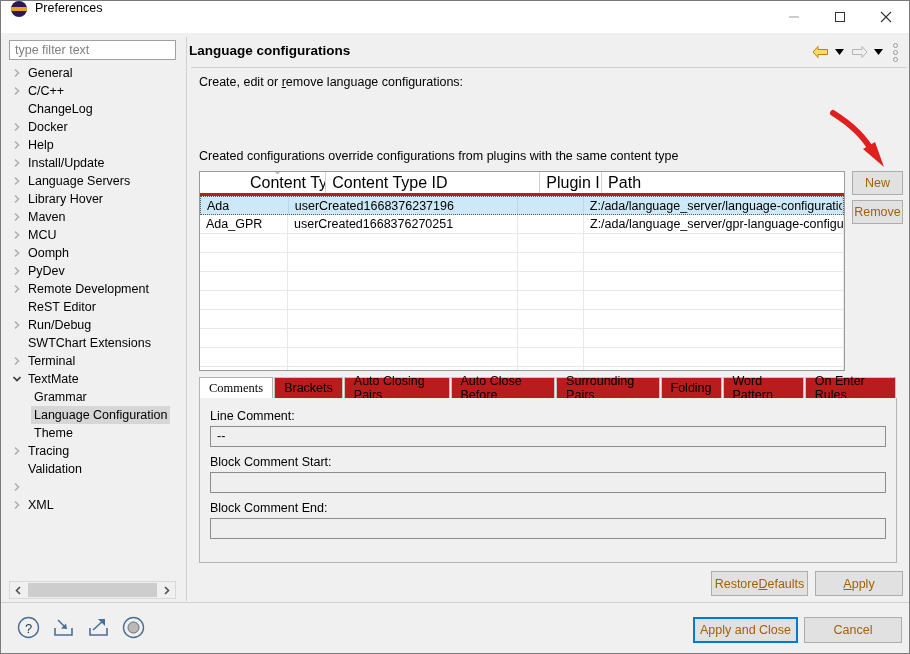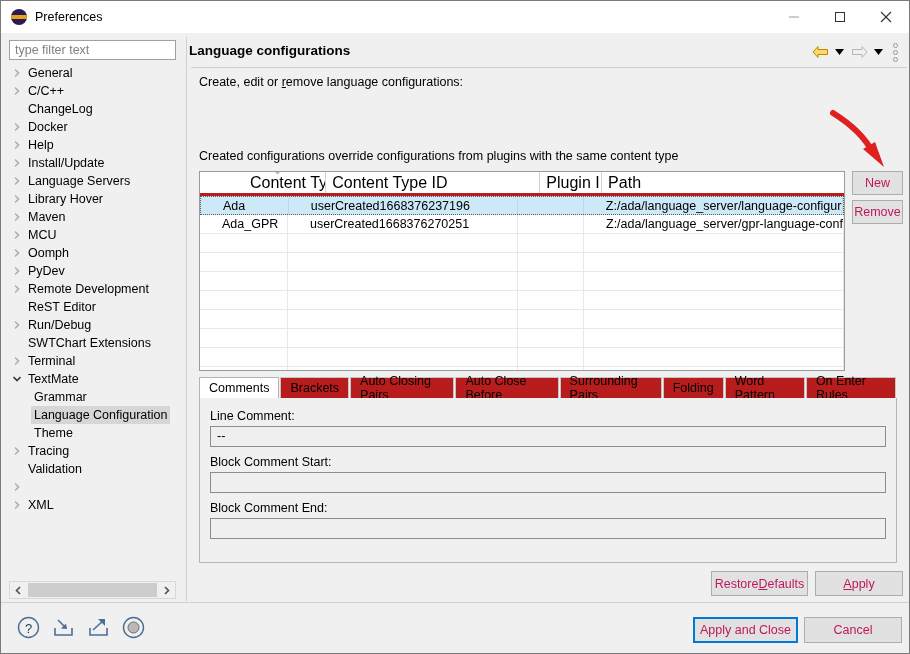--- a/index.html
+++ b/index.html
@@ -16,21 +16,21 @@
     background: #f0f0f0;
     border: 1px solid #7a7a7a;
     box-sizing: border-box;
   }
 
   
   .titlebar {
     position: absolute; left: 0; top: 0;
     width: 908px; height: 32px;
     background: #ffffff;
-    display: flex; align-items: center;
+    display: flex; 
     box-sizing: border-box;
   }
   .title-icon {
     width: 16px; height: 16px;
     margin-left: 10px; margin-right: 8px;
     border-radius: 50%;
     background: #2b1a55;
     position: relative;
     overflow: hidden;
     flex: none;
@@ -213,34 +213,34 @@
     box-sizing: border-box;
   }
   .trow.sel {
     background: #cde8f7;
     border: 1px dotted #5a5a5a;
     height: 19px;
   }
   .td {
     box-sizing: border-box;
     border-right: 1px solid #e8e8e8;
-    padding: 1px 0 0 22px;
+    padding: 1px 0 0 6px;
     overflow: hidden;
     white-space: nowrap;
     line-height: 17px;
   }
   .trow.sel .td { border-right-color: #b9d8e8; }
 
   
   .btn {
     background: #e1e1e1;
     border: 1px solid #adadad;
     font-family: "Liberation Sans", sans-serif;
     font-size: 12.5px;
-    color: #be185d;
+    color: #a16207;
     display: flex; align-items: center; justify-content: center;
     box-sizing: border-box;
     text-align: center;
   }
   .btn-new {
     position: absolute; left: 851px; top: 170px;
     width: 51px; height: 24px;
   }
   .btn-remove {
     position: absolute; left: 851px; top: 199px;
@@ -274,20 +274,21 @@
     margin-right: 1px;
     box-sizing: border-box;
     color: #000;
   }
   .tab.active {
     background: #ffffff;
     border: 1px solid #b4b4b4;
     border-bottom: 1px solid #ffffff;
     margin-bottom: -1px;
     height: 22px;
+    font-family: Liberation Serif, serif;
   }
 
   
   .tabpanel {
     position: absolute; left: 198px; top: 397px;
     width: 698px; height: 165px;
     border: 1px solid #b4b4b4;
     border-top: none;
     background: #f0f0f0;
     box-sizing: border-box;

